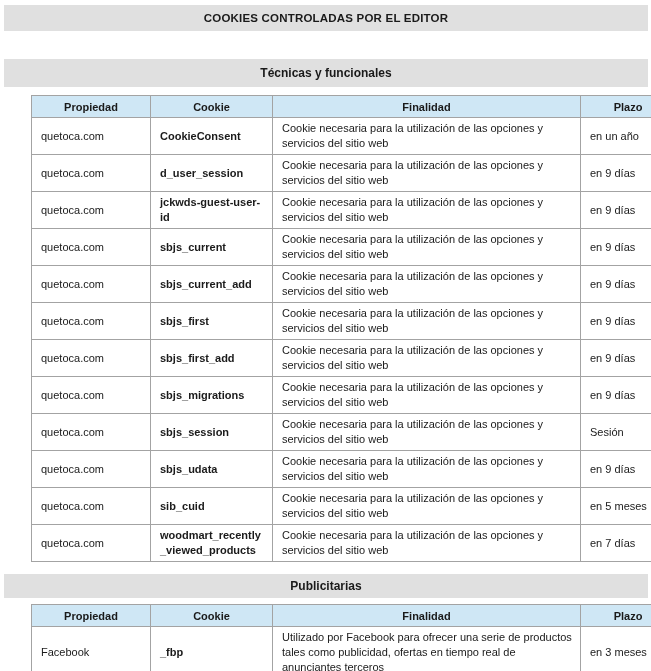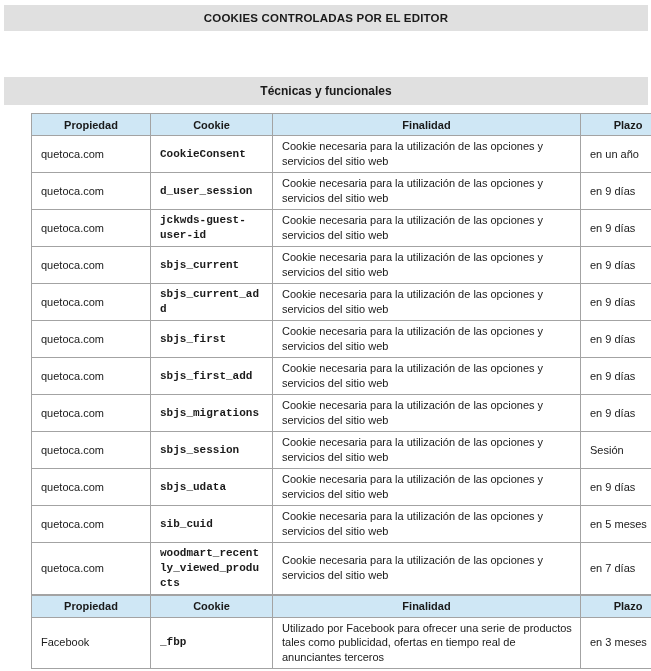--- a/index.html
+++ b/index.html
@@ -9,21 +9,21 @@
     font-family:"Liberation Sans", sans-serif;
     color:#1a1a1a;
     overflow:hidden;
   }
   .page { padding:5px 3px 0 4px; }
 
   .topbar {
     height:26px;
     background:var(--bar-bg,#e0e0e0);
     display:flex; align-items:center; justify-content:center;
-    margin-bottom:46px;
+    margin-bottom:28px;
   }
   .topbar span { font-weight:bold; font-size:11.5px; letter-spacing:.2px; }
 
   .section-bar {
     background:var(--bar-bg,#e0e0e0);
     display:flex; align-items:center; justify-content:center;
   }
   .section-bar span { font-weight:bold; font-size:12px; }
 
   .section:nth-child(1) .section-bar { height:28px; margin-bottom:8px; }
@@ -52,21 +52,21 @@
     line-height:1.35;
     vertical-align:middle;
     padding:3px 8px 3px 9px;
     text-align:left;
   }
   col.c-propiedad { width:119px; }
   col.c-cookie    { width:122px; }
   col.c-finalidad { width:308px; }
   col.c-plazo     { width:95px;  }
 
-  td.cell-cookie { font-weight:bold; overflow-wrap:break-word; word-wrap:break-word;font-family:Liberation Mono, monospace; }
+  td.cell-cookie { font-weight:bold; overflow-wrap:break-word; word-wrap:break-word; }
   td.cell-finalidad { padding-right:4px; }
 </style>
 </head>
 <body style="--bar-bg: #e0e0e0; --head-bg: #cfe7f5;">
 
 <div class="page">
   <div class="topbar">
     <span>COOKIES CONTROLADAS POR EL EDITOR</span>
   </div>
   <div id="sections">
@@ -171,20 +171,23 @@
     <td class="cell-propiedad">quetoca.com</td>
     <td class="cell-cookie">woodmart_recently_viewed_products</td>
     <td class="cell-finalidad">Cookie necesaria para la utilización de las opciones y servicios del sitio web</td>
     <td class="cell-plazo">en 7 días</td>
   </tr>
 </tbody>
     </table>
   </div>
 
   <div class="section">
+    <div class="section-bar">
+      <span>Publicitarias</span>
+    </div>
     <table class="cookie-table">
       <colgroup>
         <col class="c-propiedad">
             <col class="c-cookie">
             <col class="c-finalidad">
             <col class="c-plazo">
       </colgroup>
       <thead>
         <tr>
           <th>Propiedad</th>

